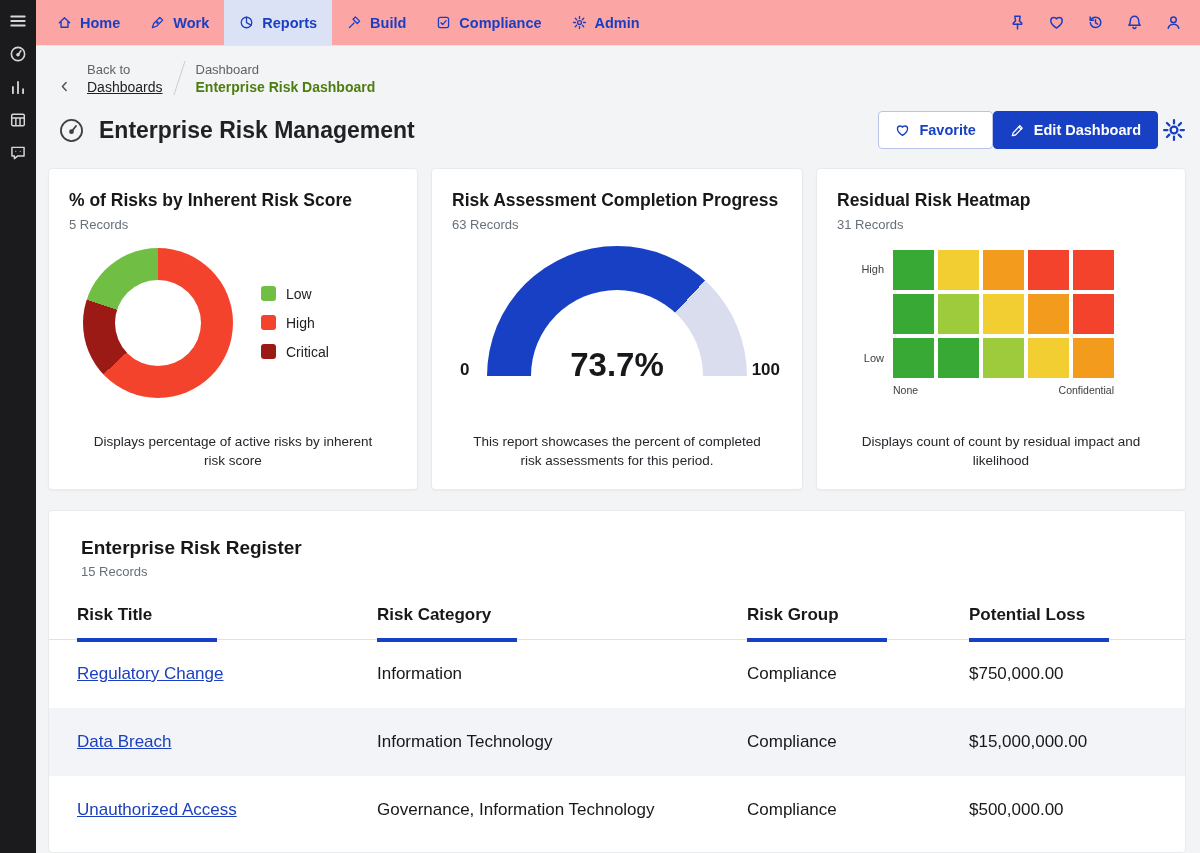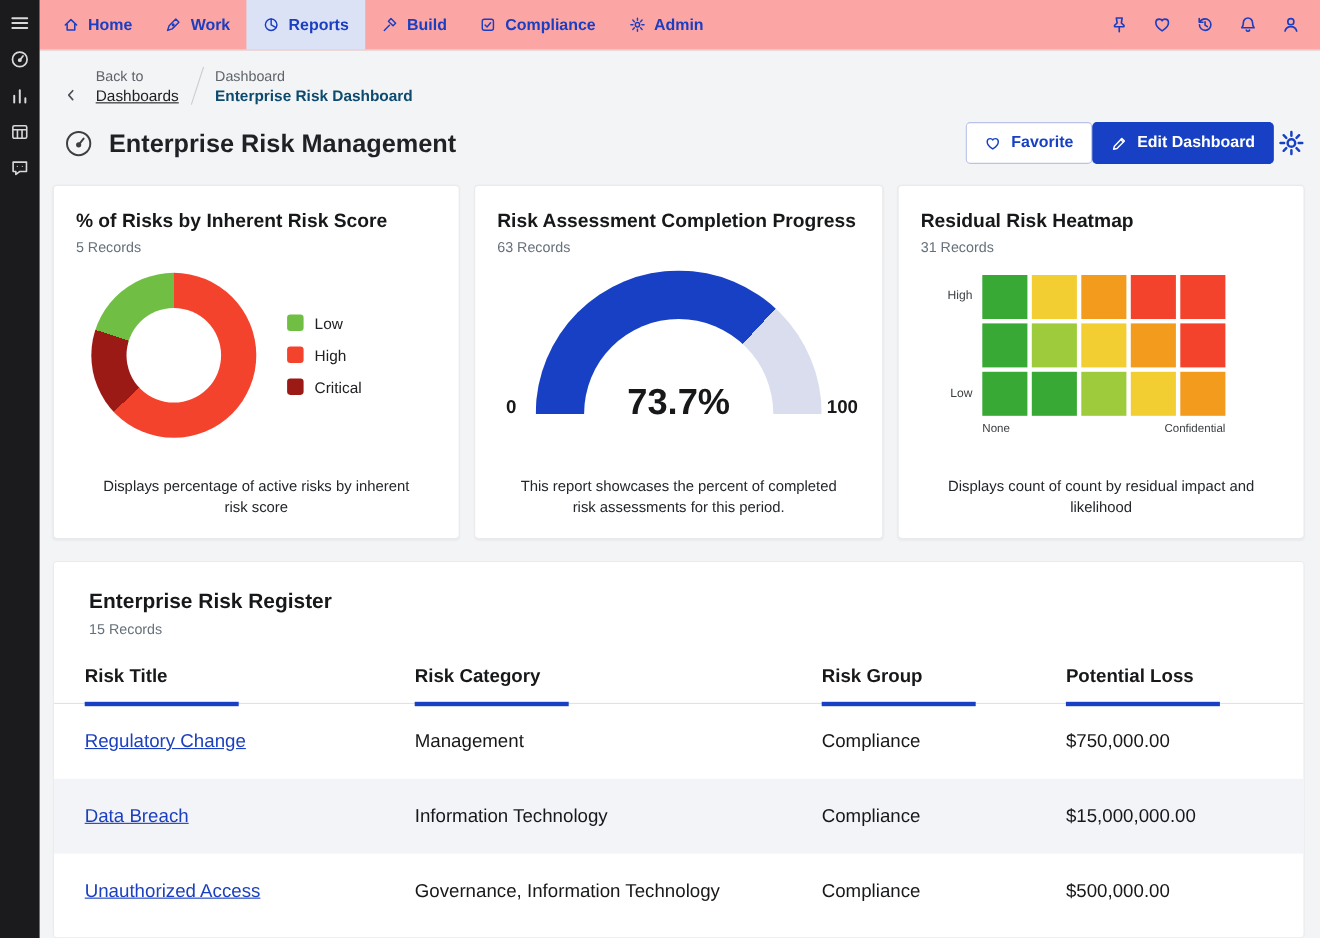--- a/index.html
+++ b/index.html
@@ -34,21 +34,21 @@
 
   .content{flex:1;padding:0 14px 0 12px;overflow:hidden;}
 
   
   .bc-row{display:flex;align-items:center;gap:16px;margin:12px 0 0 10px;height:40px;}
   .bc-chevron{background:none;border:none;padding:0;color:#4b5157;cursor:pointer;display:flex;align-self:flex-end;margin-bottom:5px;}
   .bc-chevron svg{width:13px;height:13px;}
   .bc-col{display:flex;flex-direction:column;gap:2px;}
   .bc-small{font-size:13px;color:#5f6368;}
   .bc-link{font-size:14px;color:#202124;text-decoration:underline;cursor:pointer;}
-  .bc-current{font-size:14px;font-weight:700;color:#0c4a6e;}
+  .bc-current{font-size:14px;font-weight:700;color:#4d7c0f;}
   .bc-slash{width:1px;height:36px;background:#c9ced4;transform:rotate(18deg);}
 
   
   .title-row{display:flex;align-items:center;margin:10px 0 0 10px;height:44px;}
   .title-gauge{display:flex;color:#3c4043;margin-right:14px;}
   .title-gauge svg{width:27px;height:27px;}
   h1{font-size:23px;font-weight:700;margin:0;color:#1f2124;}
   .title-actions{margin-left:auto;display:flex;align-items:center;gap:0;}
   .btn{display:flex;align-items:center;gap:9px;height:38px;padding:0 16px;border-radius:4px;
     font-size:14.5px;font-weight:700;cursor:pointer;font-family:inherit;}
@@ -354,21 +354,21 @@
         <div class="tc-records">15 Records</div>
         <div class="t-head">
           <div class="th"><span>Risk Title</span><span class="bar"></span></div>
           <div class="th"><span>Risk Category</span><span class="bar"></span></div>
           <div class="th"><span>Risk Group</span><span class="bar"></span></div>
           <div class="th"><span>Potential Loss</span><span class="bar"></span></div>
         </div>
         <div>
           <div class="t-row">
             <div><a class="risk-link">Regulatory Change</a></div>
-            <div>Management</div>
+            <div>Information</div>
             <div>Compliance</div>
             <div>$750,000.00</div>
           </div>
           <div class="t-row alt">
             <div><a class="risk-link">Data Breach</a></div>
             <div>Information Technology</div>
             <div>Compliance</div>
             <div>$15,000,000.00</div>
           </div>
           <div class="t-row">

